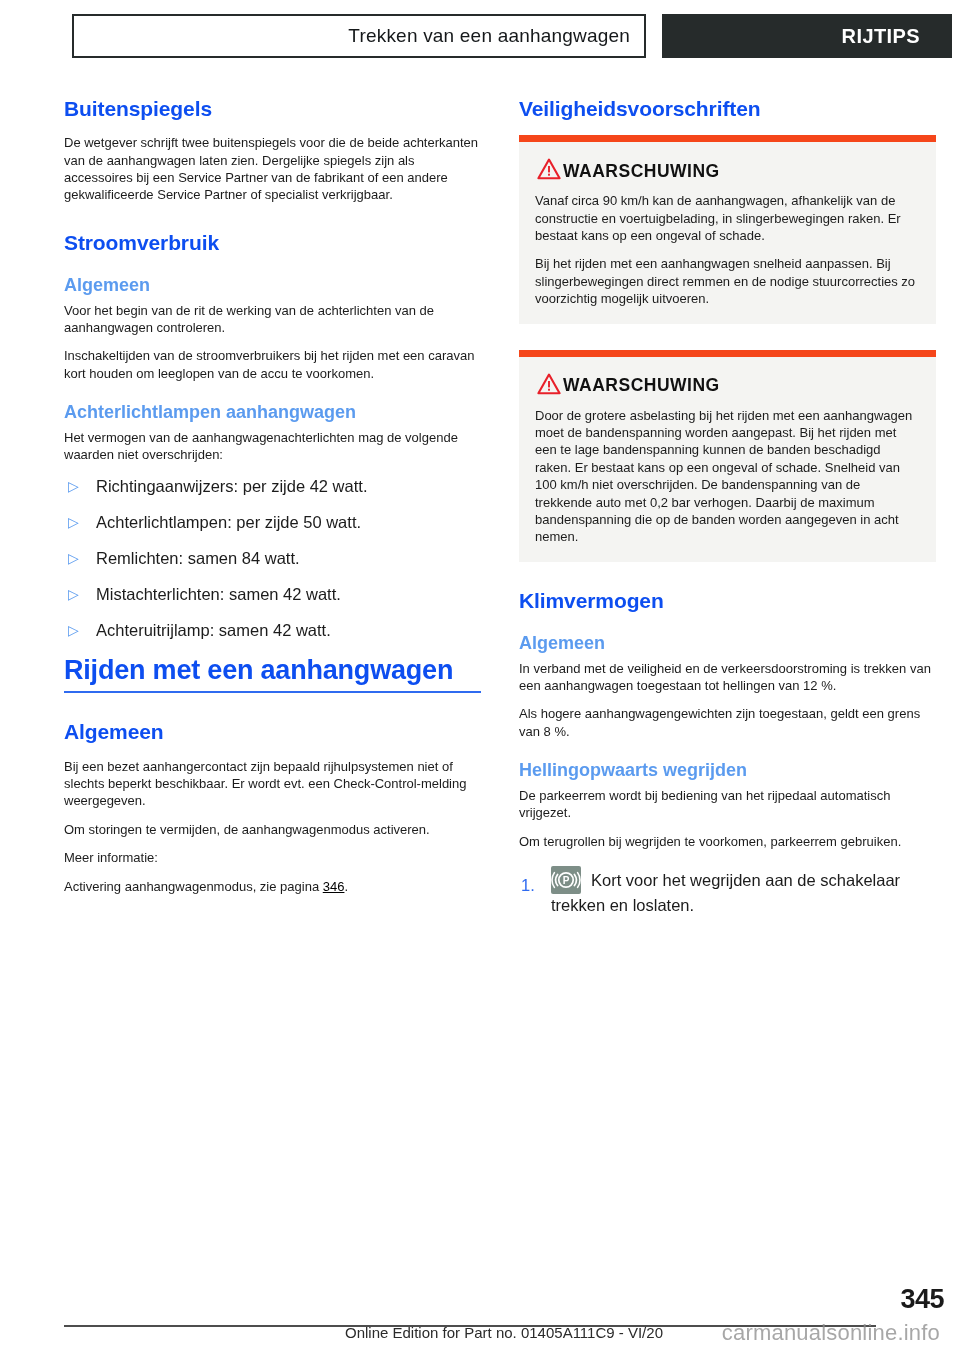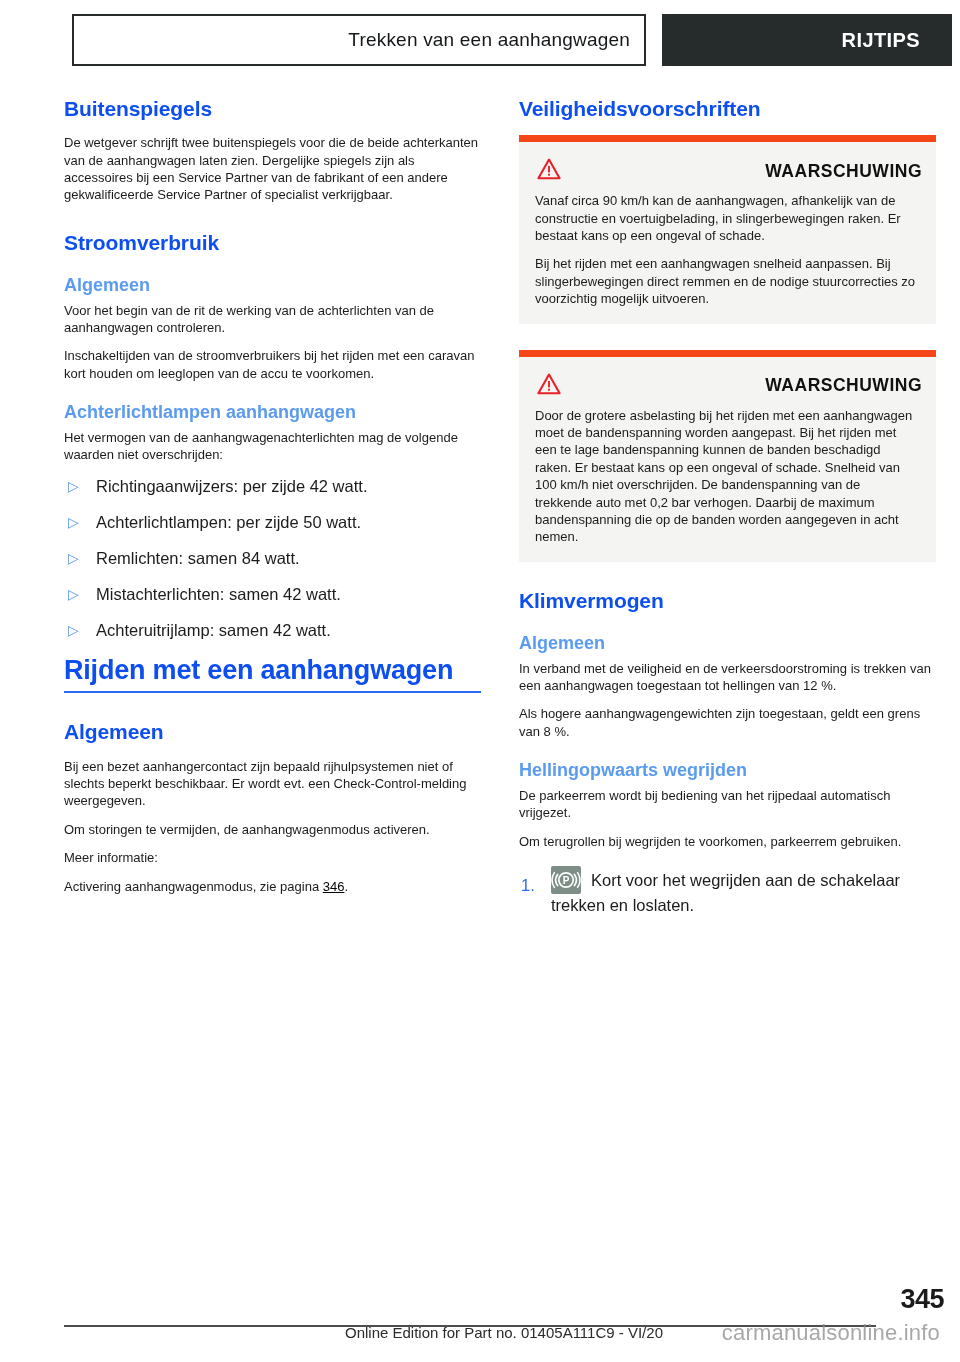--- a/index.html
+++ b/index.html
@@ -13,21 +13,21 @@
     position: relative;
     overflow: hidden;
   }
 
   
   .page-header {
     position: absolute;
     top: 14px;
     left: 72px;
     right: 8px;
-    height: 52px;
+    height: 44px;
     display: flex;
     align-items: stretch;
     border-radius: 26px;
   }
   .header-tab-title {
     flex: 1 1 auto;
     border: 2px solid #262b2b;
     background: #ffffff;
     display: flex;
     align-items: center;
@@ -164,24 +164,23 @@
     padding: 0 0 16px 0;
   }
   .warning-bar {
     height: 7px;
     background: #f5461a;
     margin-bottom: 16px;
   }
   .warning-head {
     display: flex;
     align-items: center;
-    gap: 13px;
+    gap: 2px;
     padding: 0 14px 0 18px;
     margin-bottom: 8px;
-    justify-content: space-between;
   }
   .warning-label {
     font-size: 17.5px;
     font-weight: bold;
     letter-spacing: 0.5px;
     color: #111111;
   }
   .warning-box p.body-text { padding: 0 16px 0 16px; }
 
   

